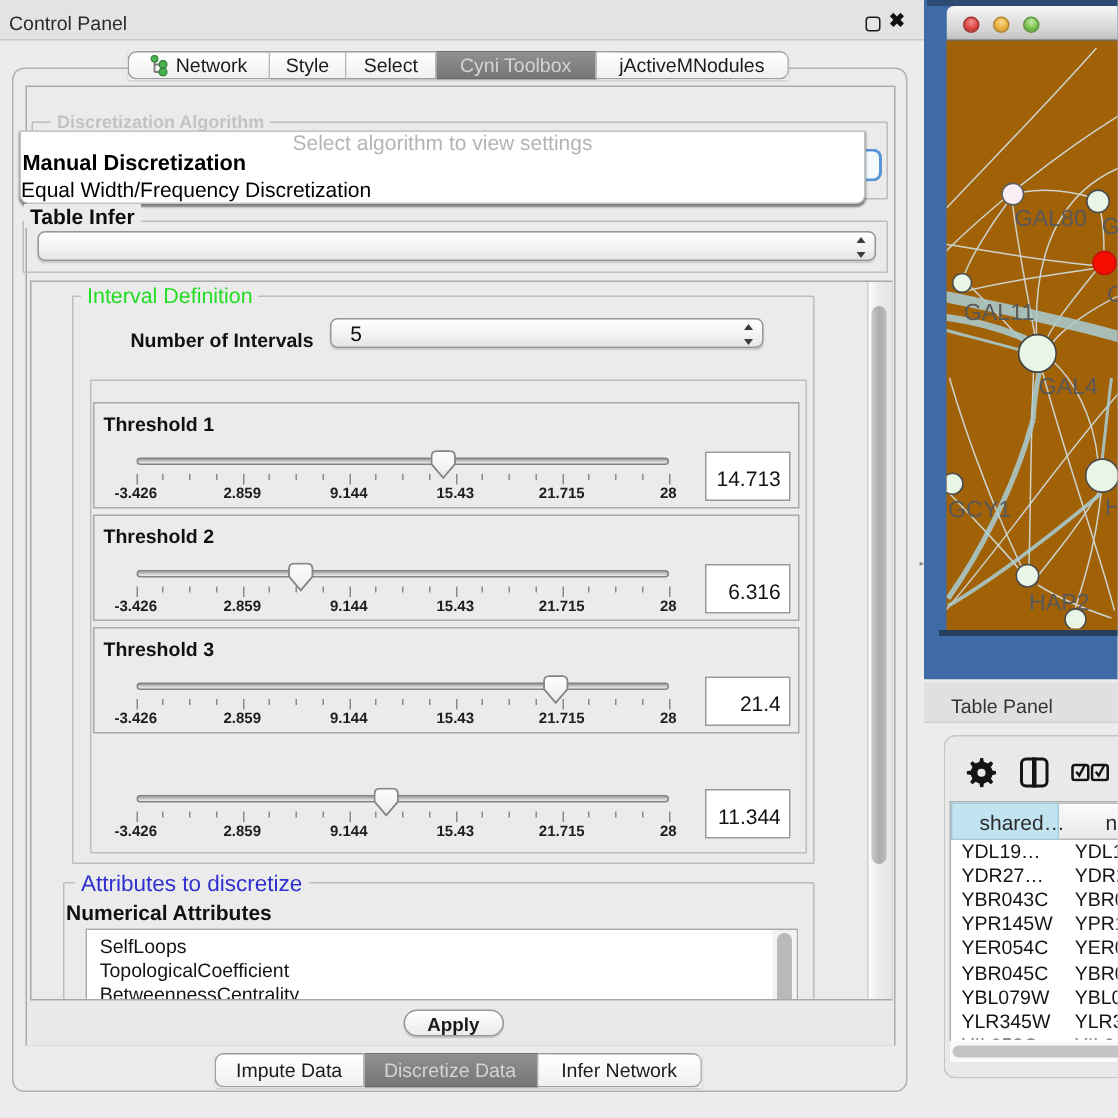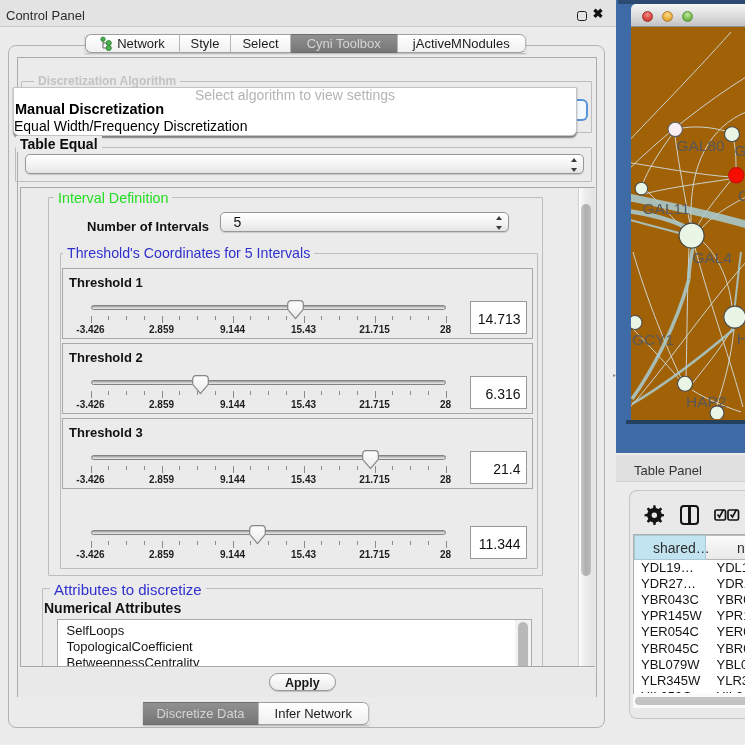--- a/index.html
+++ b/index.html
@@ -172,53 +172,53 @@
         <circle cx="8.7" cy="7" r="2.6" fill="#49b04f" stroke="#2e7d32" stroke-width="0.8"></circle>
         <circle cx="8.7" cy="12" r="2.6" fill="#49b04f" stroke="#2e7d32" stroke-width="0.8"></circle>
       </svg>Network</div>
 <div class="s" style="width:51px">Style</div>
 <div class="s" style="width:60px">Select</div>
 <div class="s sel" style="width:106.5px">Cyni Toolbox</div>
 <div class="s last" style="width:128.5px">jActiveMNodules</div>
 </div>
 
 <div class="seg" style="left:143px;top:702px;height:23px">
+<div class="s first" style="width:99.5px">Impute Data</div>
 <div class="s sel" style="width:116px">Discretize Data</div>
 <div class="s last" style="width:109.5px">Infer Network</div>
 </div>
 
 <div class="gbox" style="left:20.5px;top:81px;width:571.5px;height:52px"></div>
 <div class="glabel" style="left:34px;top:74px;font-weight:bold;color:#c3c3c3;font-size:12px">Discretization Algorithm</div>
 <div class="abs" style="left:577px;top:99px;width:11px;height:21.5px;border:2.4px solid #5795d6;border-left:none;border-radius:0 6px 6px 0;background:#f4f9fd"></div>
 
 <div class="abs" style="left:13px;top:87px;width:564px;height:49px;background:#fff;border:1px solid #c4c4c4;border-radius:0 0 6px 6px;box-shadow:0 1.5px 1.5px rgba(50,50,50,0.6)"></div>
 <div class="abs" style="left:13px;top:86.5px;width:564px;text-align:center;font-size:14px;color:#b4b4b4">Select algorithm to view settings</div>
 <div class="abs" style="left:15px;top:101px;font-size:14.5px;font-weight:bold;color:#000">Manual Discretization</div>
 <div class="abs" style="left:14px;top:117.5px;font-size:14px;color:#000">Equal Width/Frequency Discretization</div>
 
 <div class="gbox" style="left:14.5px;top:146.5px;width:577.5px;height:35px"></div>
-<div class="glabel" style="left:16px;top:135.5px;font-size:14px;font-weight:bold;color:#0d0d0d">Table Equal</div>
+<div class="glabel" style="left:16px;top:135.5px;font-size:14px;font-weight:bold;color:#0d0d0d">Table Infer</div>
 <div class="combo" style="left:24.5px;top:154px;width:559.5px;height:20px">
     <span class="arrows" style="right:4.5px;top:3px"></span>
   </div>
 
 <div class="abs" style="left:19.5px;top:186.5px;width:575.5px;height:480px;border:1px solid #a8a8a8;background:#ebebeb"></div>
 <div class="abs" style="left:577.5px;top:187.5px;width:17px;height:478px;background:linear-gradient(90deg,#fdfdfd,#ececec 40%,#e4e4e4);border-left:1px solid #d0d0d0"></div>
 <div class="abs" style="left:580.5px;top:204px;width:10.5px;height:372px;background:linear-gradient(90deg,#c9c9c9,#adadad 50%,#bdbdbd);border-radius:5.5px"></div>
 <div class="abs" style="left:20.5px;top:187.5px;width:557px;height:478px;overflow:hidden">
     <div class="abs" style="left:-20.5px;top:-187.5px;width:745px;height:745px">
 <div class="gbox" style="left:48px;top:196.5px;width:495px;height:379.5px"></div>
 <div class="glabel" style="left:54px;top:189.5px;font-size:14.3px;color:#22dd22">Interval Definition</div>
 <div class="abs" style="left:87px;top:218.5px;font-size:13px;font-weight:bold;color:#111">Number of Intervals</div>
 <div class="combo" style="left:219.5px;top:211.5px;width:289.5px;height:20px">
         <span class="ctext" style="left:13px">5</span>
         <span class="arrows" style="right:4.5px;top:3px"></span>
       </div>
 <div class="gbox" style="left:60px;top:252.5px;width:477.5px;height:316px"></div>
-<div class="glabel" style="left:63px;top:245px;font-size:14.2px;color:#3030cf">Threshold's Coordinates for 5 Intervals</div>
 <div class="thrbox" style="top:267.5px">
 <div class="thrtitle">Threshold 1</div>
 </div>
 <div class="track" style="top:304.5px"></div>
 <div class="tick" style="left:90.50px;top:316.0px;height:6.5px"></div>
       <div class="tick" style="left:108.25px;top:316.0px;height:4px"></div>
       <div class="tick" style="left:126.00px;top:316.0px;height:4px"></div>
       <div class="tick" style="left:143.75px;top:316.0px;height:4px"></div>
       <div class="tick" style="left:161.50px;top:316.0px;height:6.5px"></div>
       <div class="tick" style="left:179.25px;top:316.0px;height:4px"></div>

